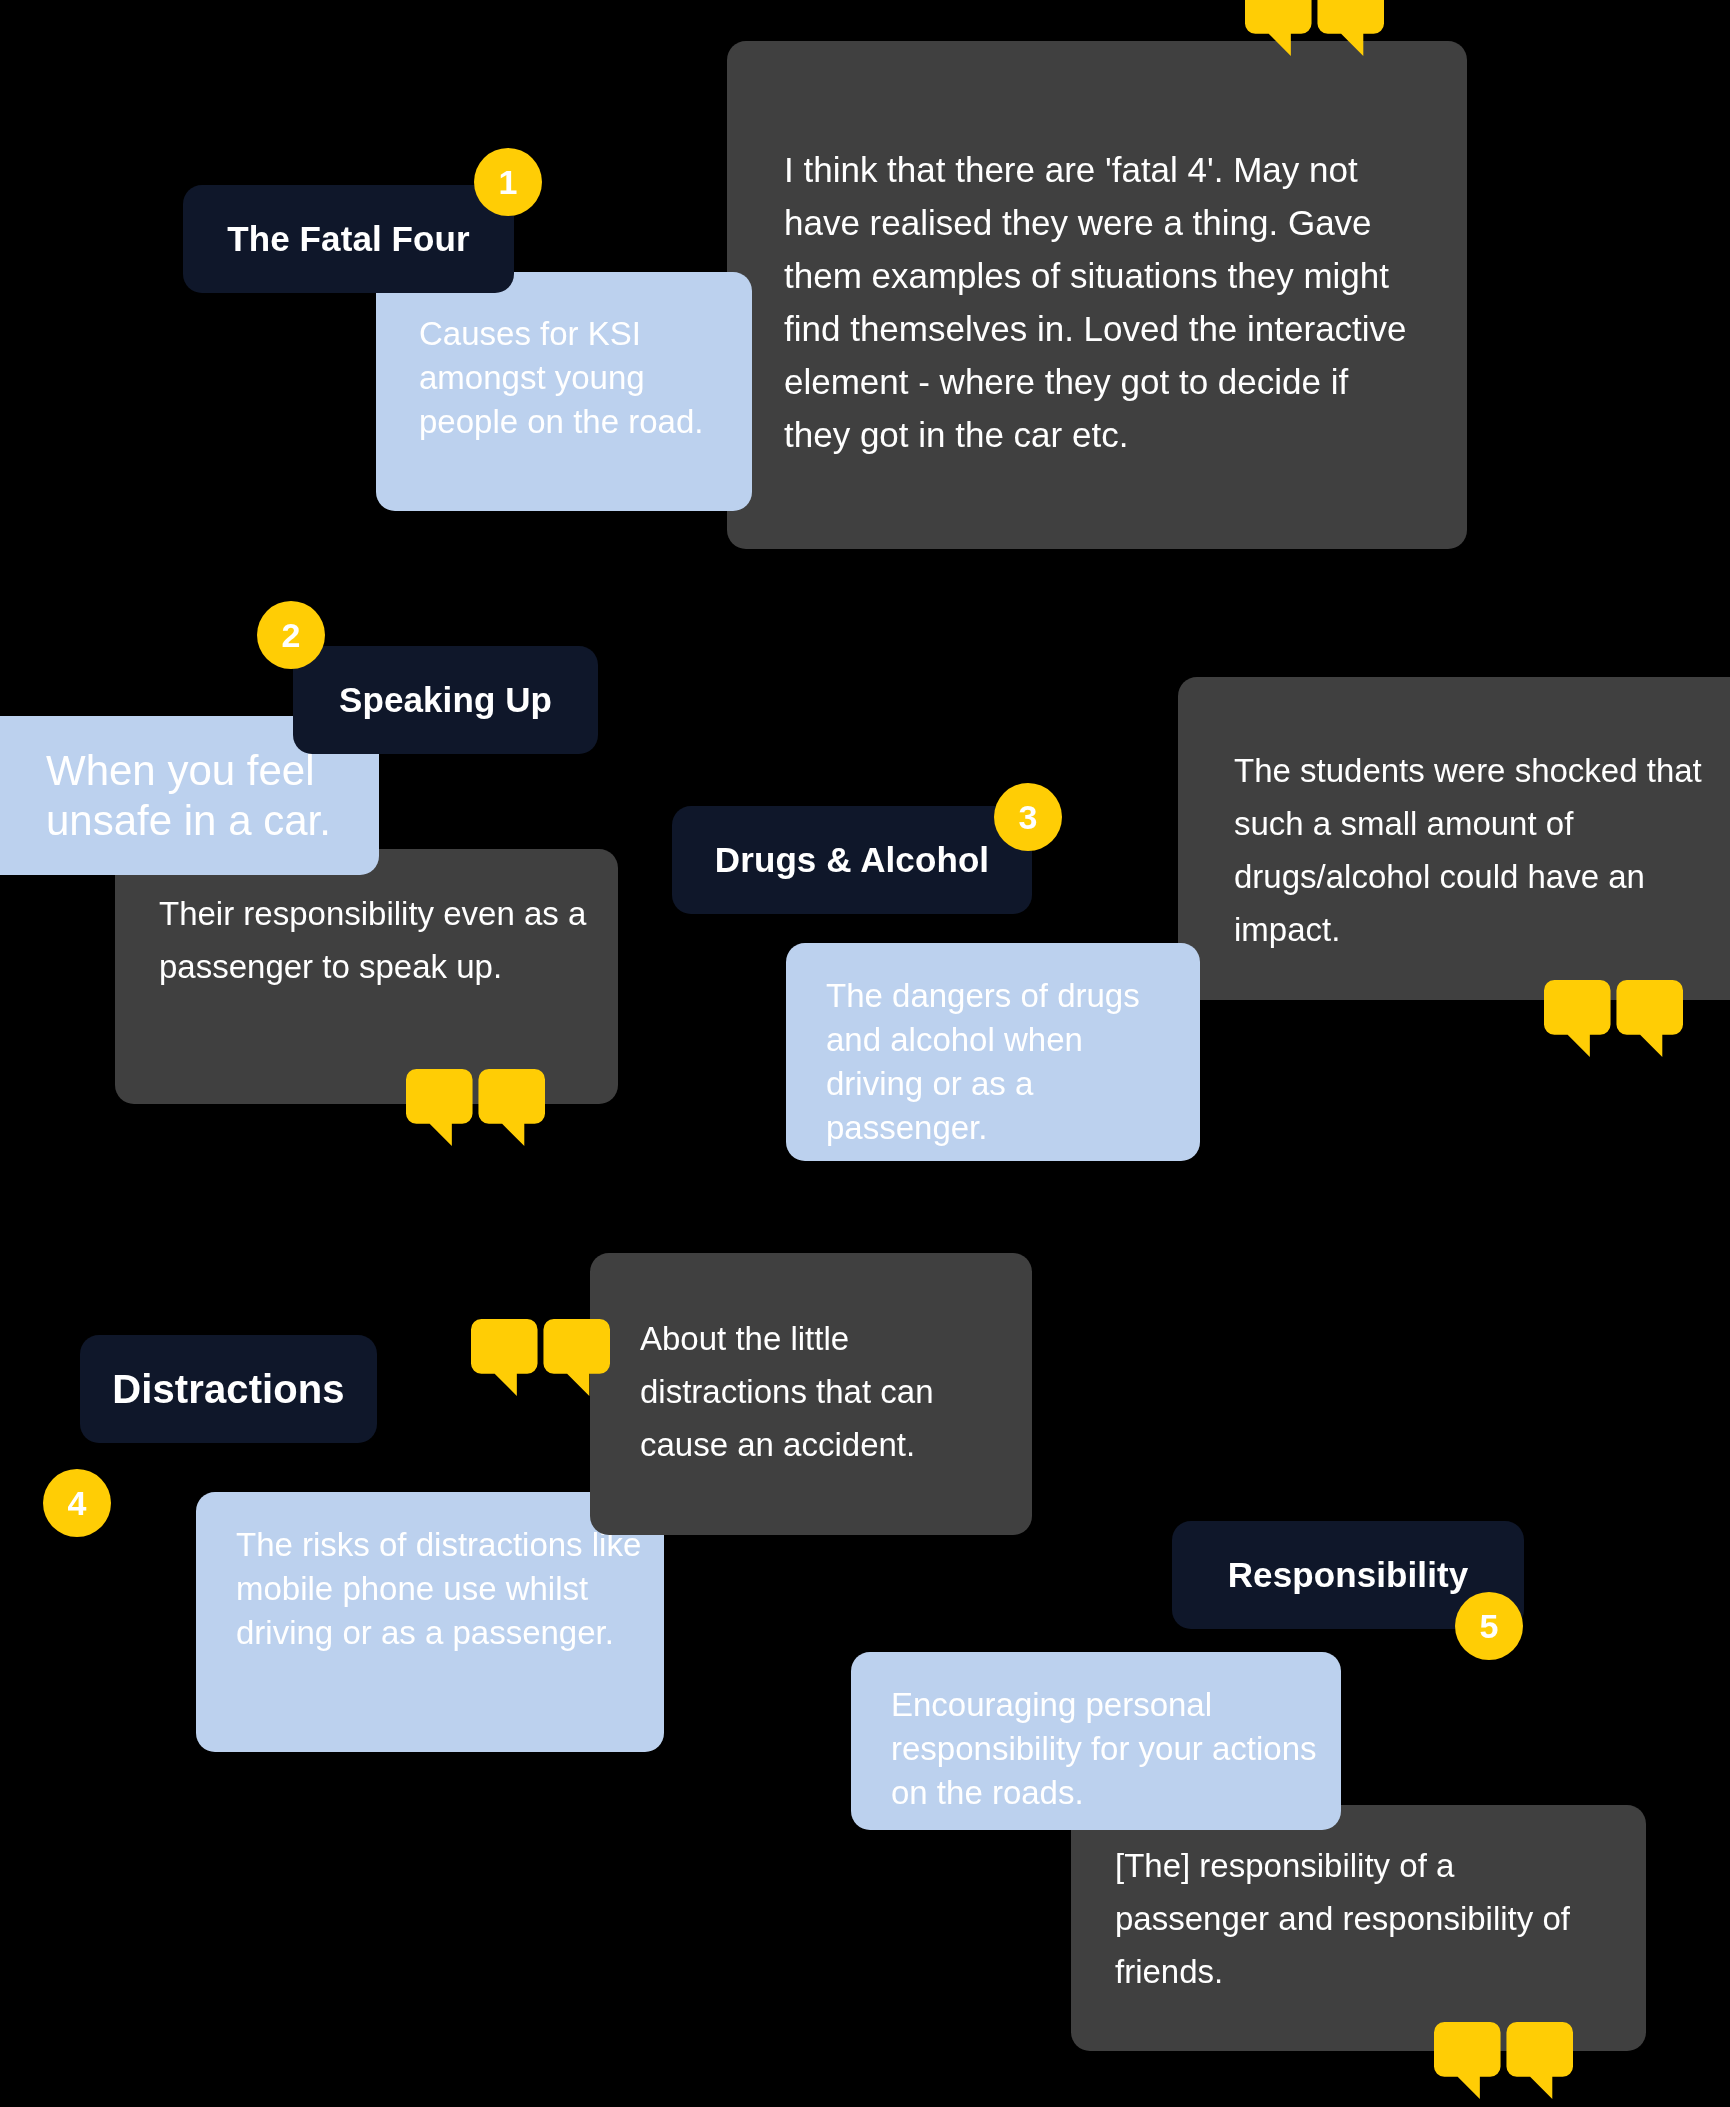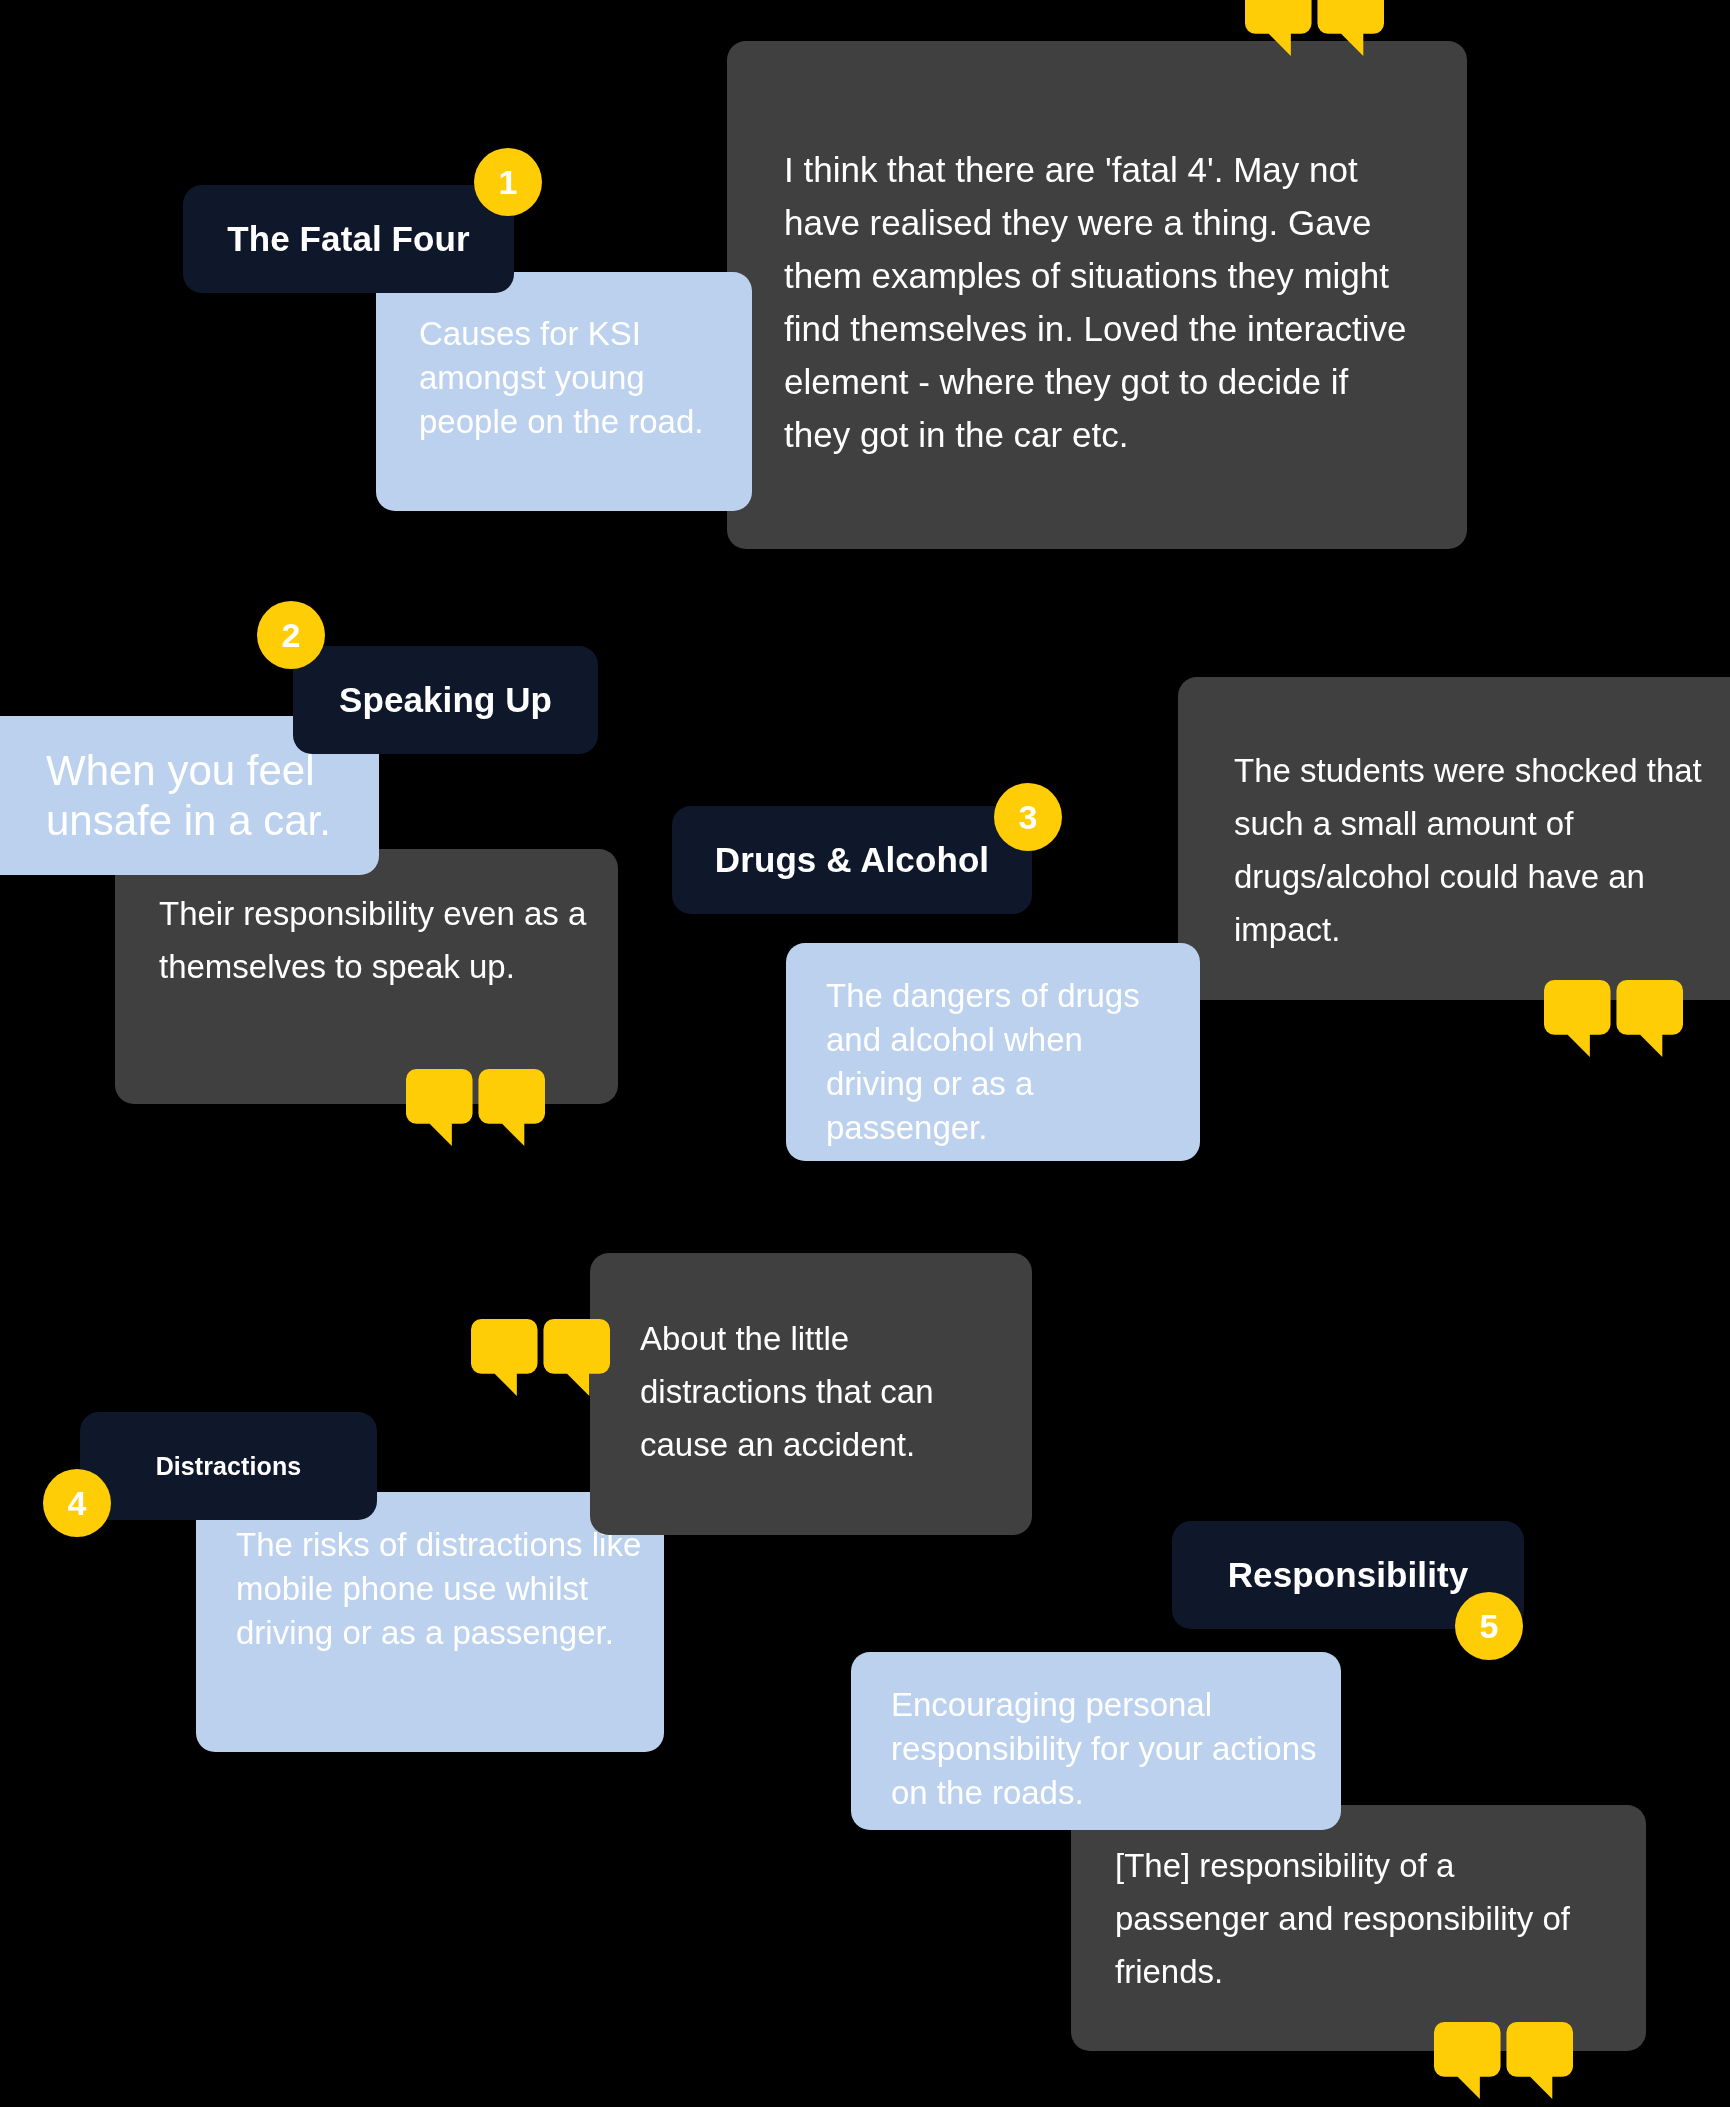--- a/index.html
+++ b/index.html
@@ -95,21 +95,21 @@
 
   <div class="badge" style="left:474px; top:148px; width:68px; height:68px; font-size:34px;">
     <span>1</span>
   </div>
 
   <div class="box card-light" style="left:-28px; top:716px; width:407px; height:159px;">
     <div class="card-text" style="left:74px; top:30px; right:22px; font-size:42px; line-height:50px;">When you feel unsafe in a car.</div>
   </div>
 
   <div class="box card-blue" style="left:115px; top:849px; width:503px; height:255px;">
-    <div class="card-text" style="left:44px; top:38px; right:28px; font-size:33px; line-height:53px;">Their responsibility even as a themselves to speak up.</div>
+    <div class="card-text" style="left:44px; top:38px; right:28px; font-size:33px; line-height:53px;">Their responsibility even as a passenger to speak up.</div>
   </div>
 
   <span class="quotes" style="left:406px; top:1069px;">
     <svg width="139" height="77" viewBox="0 0 188 104">
       <path d="M14 0 h62 a14 14 0 0 1 14 14 v46 a14 14 0 0 1 -14 14 h-14 v30 l-30 -30 h-18 a14 14 0 0 1 -14 -14 v-46 a14 14 0 0 1 14 -14 z" fill="#FFCD05"></path>
       <path d="M112 0 h62 a14 14 0 0 1 14 14 v46 a14 14 0 0 1 -14 14 h-14 v30 l-30 -30 h-18 a14 14 0 0 1 -14 -14 v-46 a14 14 0 0 1 14 -14 z" fill="#FFCD05"></path>
     </svg>
   </span>
 
   <div class="box label-pink" style="left:293px; top:646px; width:305px; height:108px; font-size:35px;">
@@ -151,21 +151,21 @@
     <svg width="139" height="77" viewBox="0 0 188 104">
       <path d="M14 0 h62 a14 14 0 0 1 14 14 v46 a14 14 0 0 1 -14 14 h-14 v30 l-30 -30 h-18 a14 14 0 0 1 -14 -14 v-46 a14 14 0 0 1 14 -14 z" fill="#FFCD05"></path>
       <path d="M112 0 h62 a14 14 0 0 1 14 14 v46 a14 14 0 0 1 -14 14 h-14 v30 l-30 -30 h-18 a14 14 0 0 1 -14 -14 v-46 a14 14 0 0 1 14 -14 z" fill="#FFCD05"></path>
     </svg>
   </span>
 
   <div class="box card-light" style="left:196px; top:1492px; width:468px; height:260px;">
     <div class="card-text" style="left:40px; top:31px; right:22px; font-size:33px; line-height:44px;">The risks of distractions like mobile phone use whilst driving or as a passenger.</div>
   </div>
 
-  <div class="box label-pink" style="left:80px; top:1412px; width:297px; height:108px; font-size:25px;">
+  <div class="box label-pink" style="left:80px; top:1335px; width:297px; height:108px; font-size:40px;">
     <span>Distractions</span>
   </div>
 
   <div class="badge" style="left:43px; top:1469px; width:68px; height:68px; font-size:34px;">
     <span>4</span>
   </div>
 
   <div class="box card-light" style="left:851px; top:1652px; width:490px; height:178px;">
     <div class="card-text" style="left:40px; top:31px; right:22px; font-size:33px; line-height:44px;">Encouraging personal responsibility for your actions on the roads.</div>
   </div>

